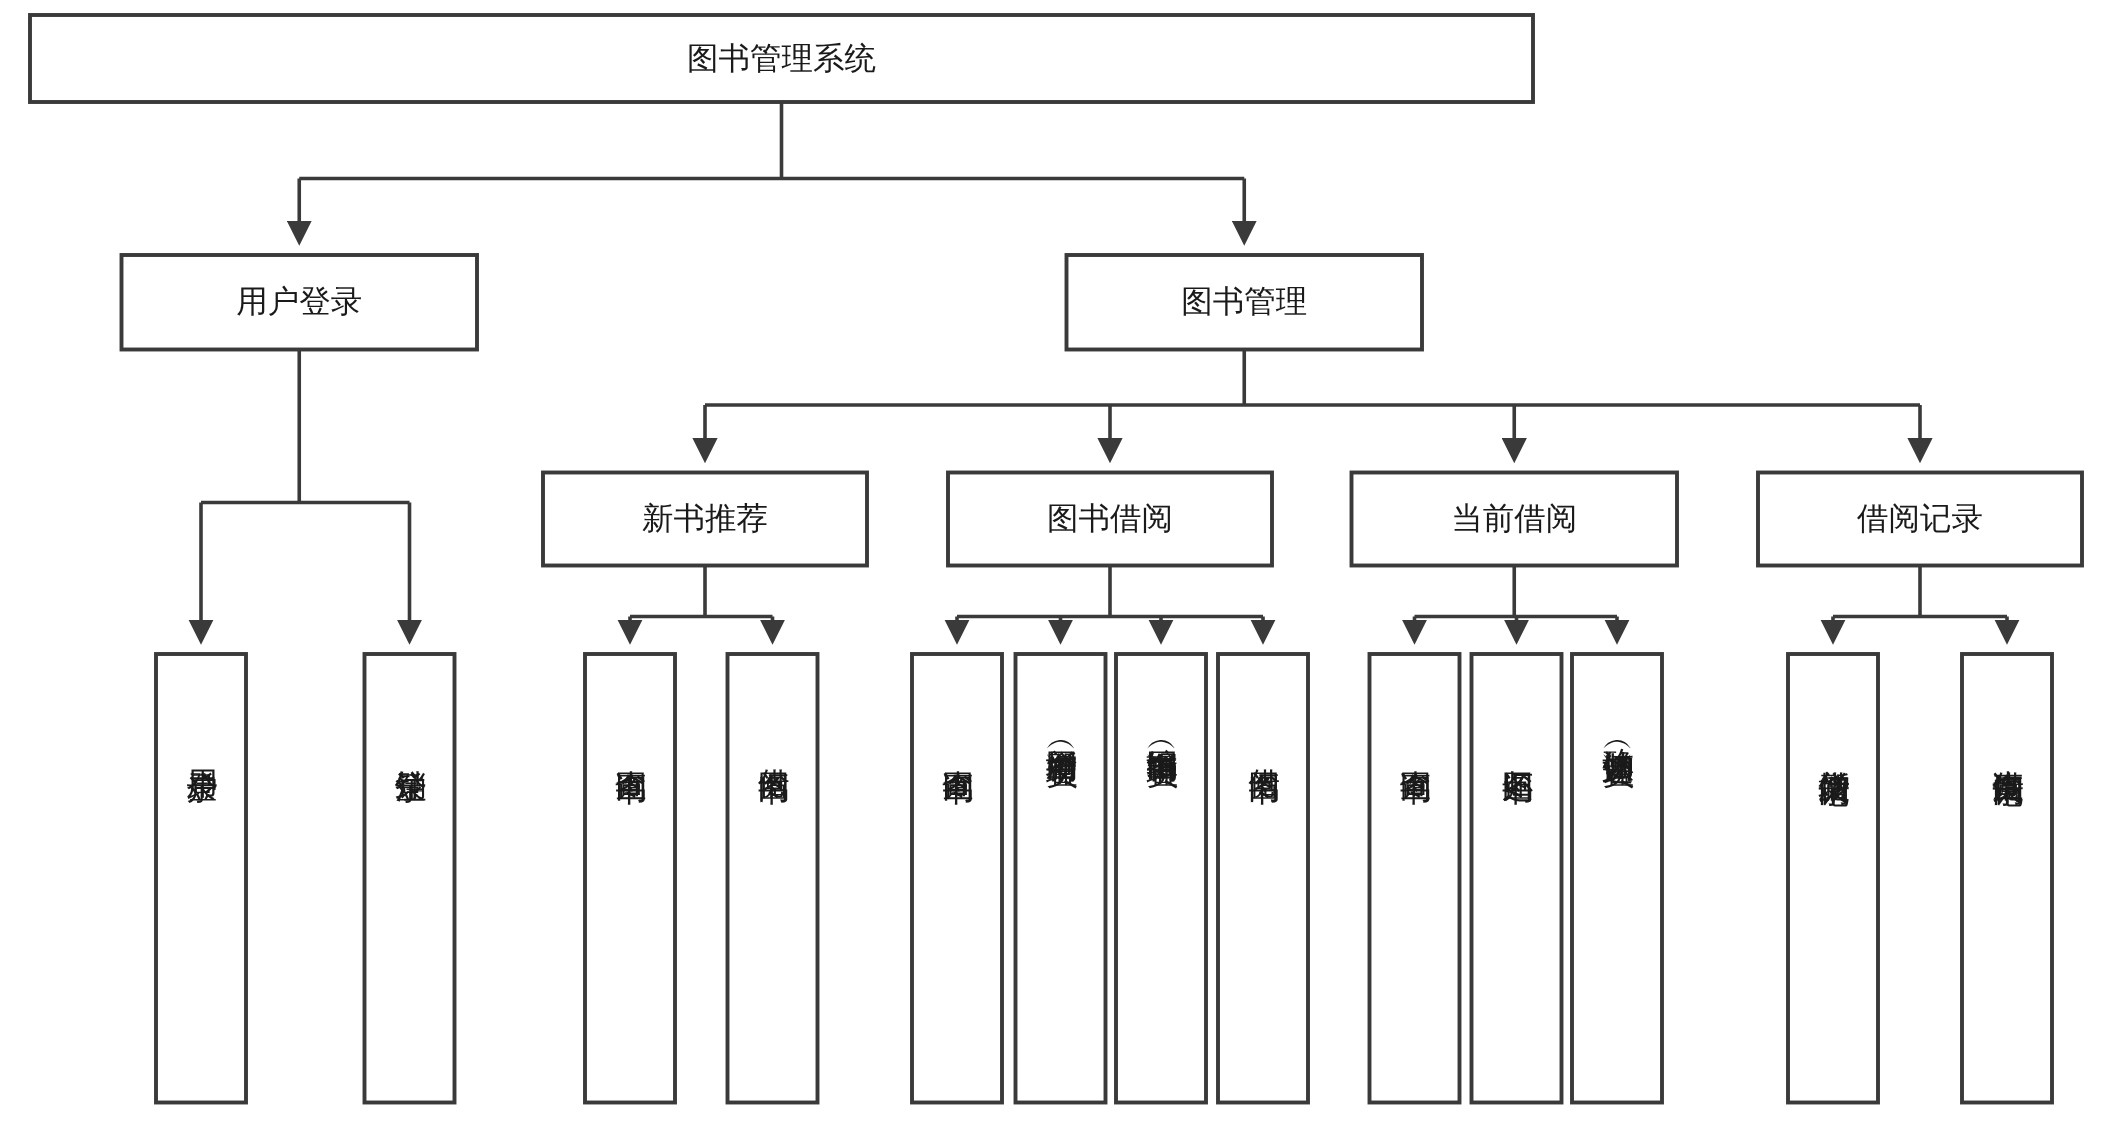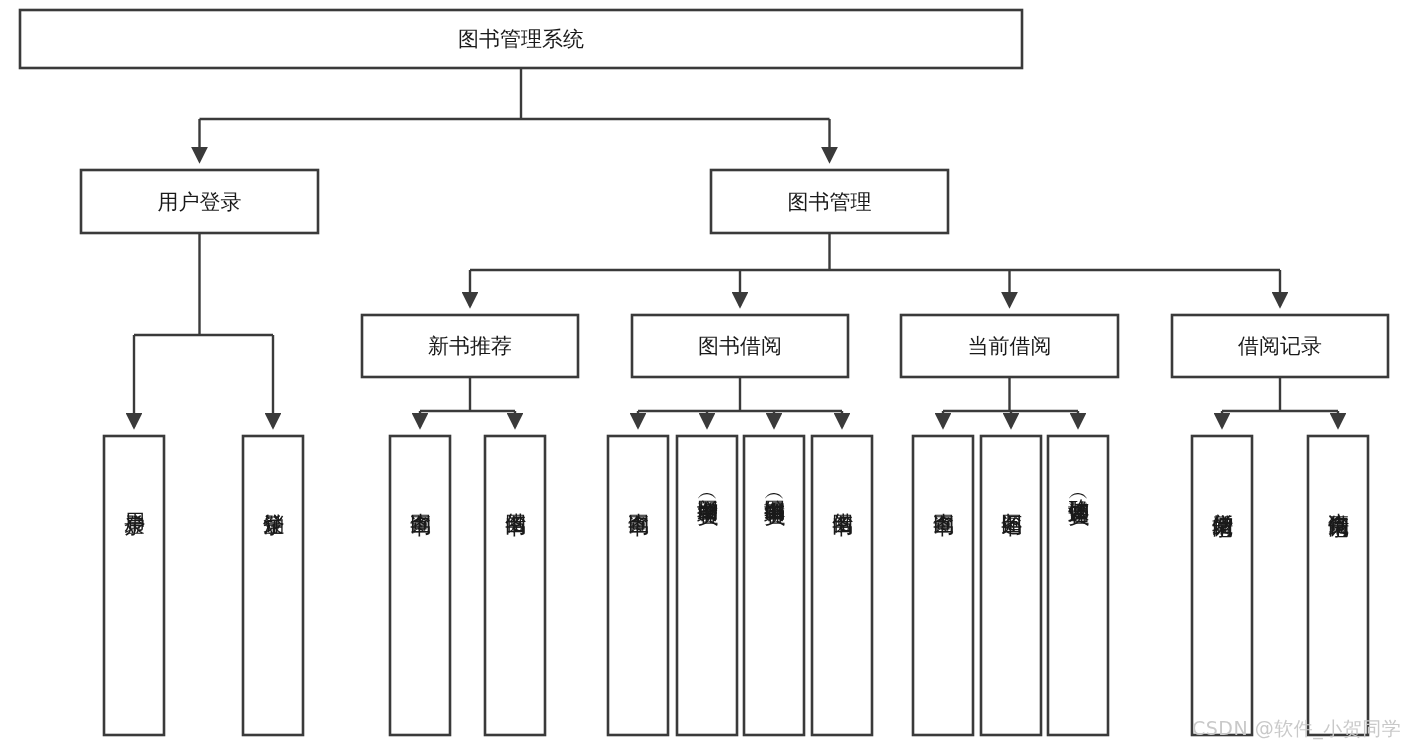--- a/index.html
+++ b/index.html
@@ -143,15 +143,14 @@
         <span class="leaf-label" style="font-size: 21px; padding-top: 46px;">确认归还（管理员）</span>
       </div>
       <div class="leaf-label-wrap" style="left: 1192px; top: 436px; width: 60px; height: 299px;">
         <span class="leaf-label" style="font-size: 21px; padding-top: 60px;">新增借阅记录</span>
       </div>
       <div class="leaf-label-wrap" style="left: 1308px; top: 436px; width: 60px; height: 299px;">
         <span class="leaf-label" style="font-size: 21px; padding-top: 60px;">查询借阅记录</span>
       </div>
     </div>
 
-  <div class="watermark" style="left: 1192px; top: 716px;">CSDN @软件_小贺同学</div>
 
 </div>
 
 </body></html>

